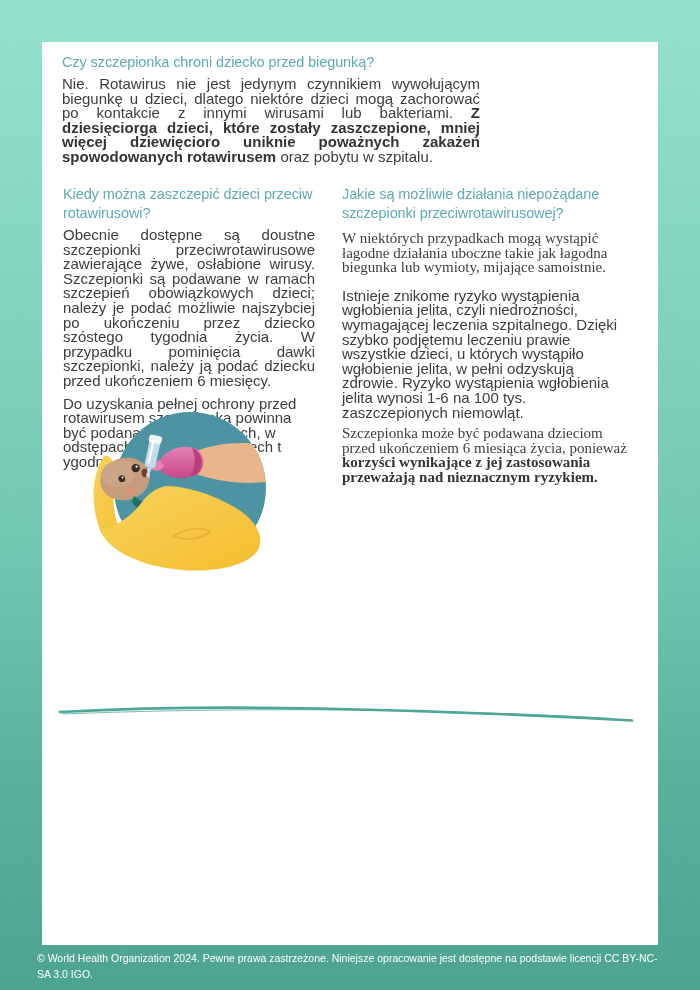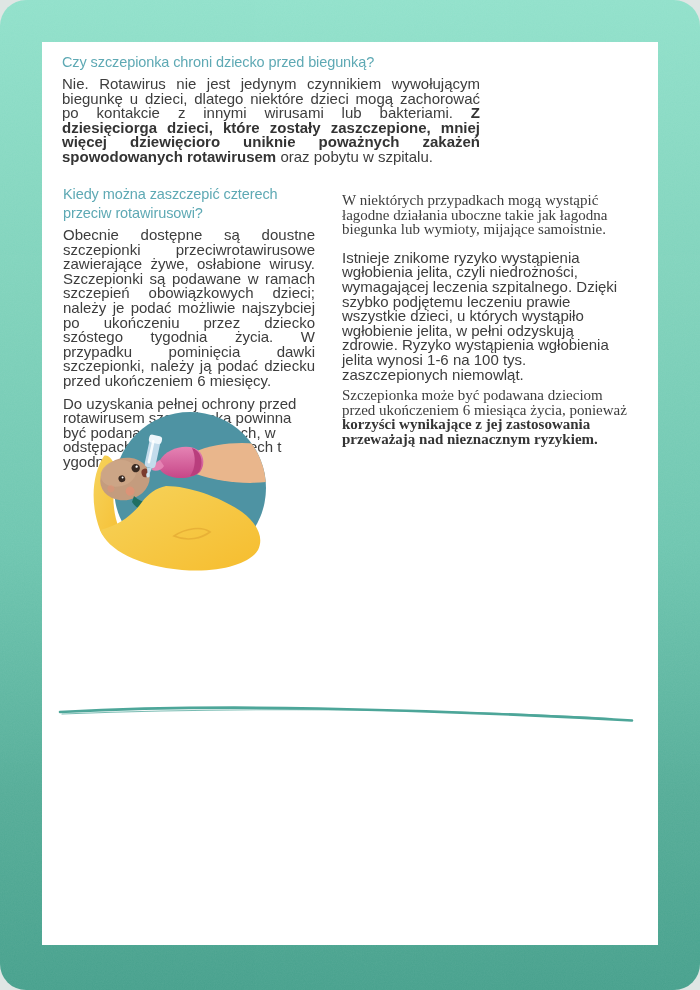--- a/index.html
+++ b/index.html
@@ -1,20 +1,19 @@
 <!DOCTYPE html>
 <html lang="pl"><head>
 <meta charset="utf-8">
 <style>
   html,body{margin:0;padding:0;background:#dfe6e4;}
   .frame{
     position:relative;width:700px;height:990px;overflow:hidden;
     background:linear-gradient(180deg,#91e1cb 0%,#7fd2bb 30%,#6ec6b0 55%,#55ad98 80%,#47a18d 100%);
     font-family:"Liberation Sans","DejaVu Sans",sans-serif;
-    border-radius:26px;
   }
   .grain{position:absolute;left:0;top:0;width:700px;height:990px;z-index:1;opacity:.35;pointer-events:none;}
   .page{
     position:absolute;left:42px;top:42px;width:616px;height:903px;
     background:#ffffff;z-index:2;
   }
   .sec{position:absolute;}
   h2.heading{
     margin:0 0 5px 0;font-weight:400;color:#5ea9b4;
     font-size:14.5px;line-height:19px;letter-spacing:-0.1px;
@@ -51,26 +50,27 @@
   </svg>
 
   <div class="page">
 
     <section class="sec sec-protection">
       <h2 class="heading">Czy szczepionka chroni dziecko przed biegunką?</h2>
       <p class="body justify"><span>Nie. Rotawirus nie jest jedynym czynnikiem wywołującym biegunkę u dzieci, dlatego niektóre dzieci mogą zachorować po kontakcie z innymi wirusami lub bakteriami. </span><strong>Z dziesięciorga dzieci, które zostały zaszczepione, mniej więcej dziewięcioro uniknie poważnych zakażeń spowodowanych rotawirusem</strong><span> oraz pobytu w szpitalu.</span></p>
     </section>
 
     <section class="sec sec-when">
-      <h2 class="heading">Kiedy można zaszczepić czterech przeciw rotawirusowi?</h2>
+      <h2 class="heading">Kiedy można zaszczepić dzieci przeciw rotawirusowi?</h2>
       <p class="body justify">Obecnie dostępne są doustne szczepionki prze­ciwrotawirusowe zawierające żywe, osłabione wirusy. Szczepionki są podawane w ramach szczepień obowiązkowych dzieci; należy je podać możliwie najszybciej po ukończeniu przez dziecko szóstego tygodnia życia. W przypadku pominięcia dawki szczepionki, należy ją podać dziecku przed ukończeniem 6 miesięcy.</p>
       <p class="body loose" style="margin-top:8px;">Do uzyskania pełnej ochrony przed rotawirusem szczepionka powinna być podana w które dawkach, w odstępach co najmniej czterech t ygodni.</p>
     </section>
 
     <section class="sec sec-side-effects">
+      <h2 class="heading">Jakie są możliwie działania niepożądane szczepionki przeciwrotawirusowej?</h2>
       <p class="body" style="margin-top:8px;font-family:Liberation Serif, serif;">W niektórych przypadkach mogą wystąpić łagodne działania uboczne takie jak łagodna biegunka lub wymioty, mijające samoistnie.</p>
       <p class="body" style="margin-top:14px;">Istnieje znikome ryzyko wystąpienia wgłobienia jelita, czyli niedrożności, wymagającej leczenia szpitalnego. Dzięki szybko podjętemu leczeniu prawie wszystkie dzieci, u których wystąpiło wgłobienie jelita, w pełni odzyskują zdrowie. Ryzyko wystąpienia wgłobienia jelita wynosi 1-6 na 100 tys. zaszczepionych niemowląt.</p>
       <p class="body" style="margin-top:6px;font-family:Liberation Serif, serif;"><span>Szczepionka może być podawana dzieciom przed ukończeniem 6 miesiąca życia, ponieważ </span><strong>korzyści wynikające z jej zastosowania przeważają nad nieznacznym ryzykiem.</strong></p>
     </section>
 
     <div class="illo">
       <svg width="250" height="180" viewBox="0 0 250 180" xmlns="http://www.w3.org/2000/svg">
         <defs>
           <clipPath id="circ">
               <circle cx="100" cy="80" r="76"></circle>
@@ -131,14 +131,15 @@
     </div>
 
 
     <svg class="divider" viewBox="0 0 582 24" xmlns="http://www.w3.org/2000/svg">
       <path d="M4,9 C70,5.5 160,3.5 262,5.5 C362,7.5 470,11.5 576,17.5" fill="none" stroke="#4da699" stroke-width="2.6" stroke-linecap="round"></path>
       <path d="M6,11 C120,7 250,5.5 356,8 C440,10 510,13 556,15.5" fill="none" stroke="#4da699" stroke-width="1.1" stroke-linecap="round" opacity="0.75"></path>
     </svg>
 
   </div>
 
+  <div class="footer">© World Health Organization 2024. Pewne prawa zastrzeżone. Niniejsze opracowanie jest dostępne na podstawie licencji CC BY-NC-SA 3.0 IGO.</div>
 
 </div>
 
 </body></html>

